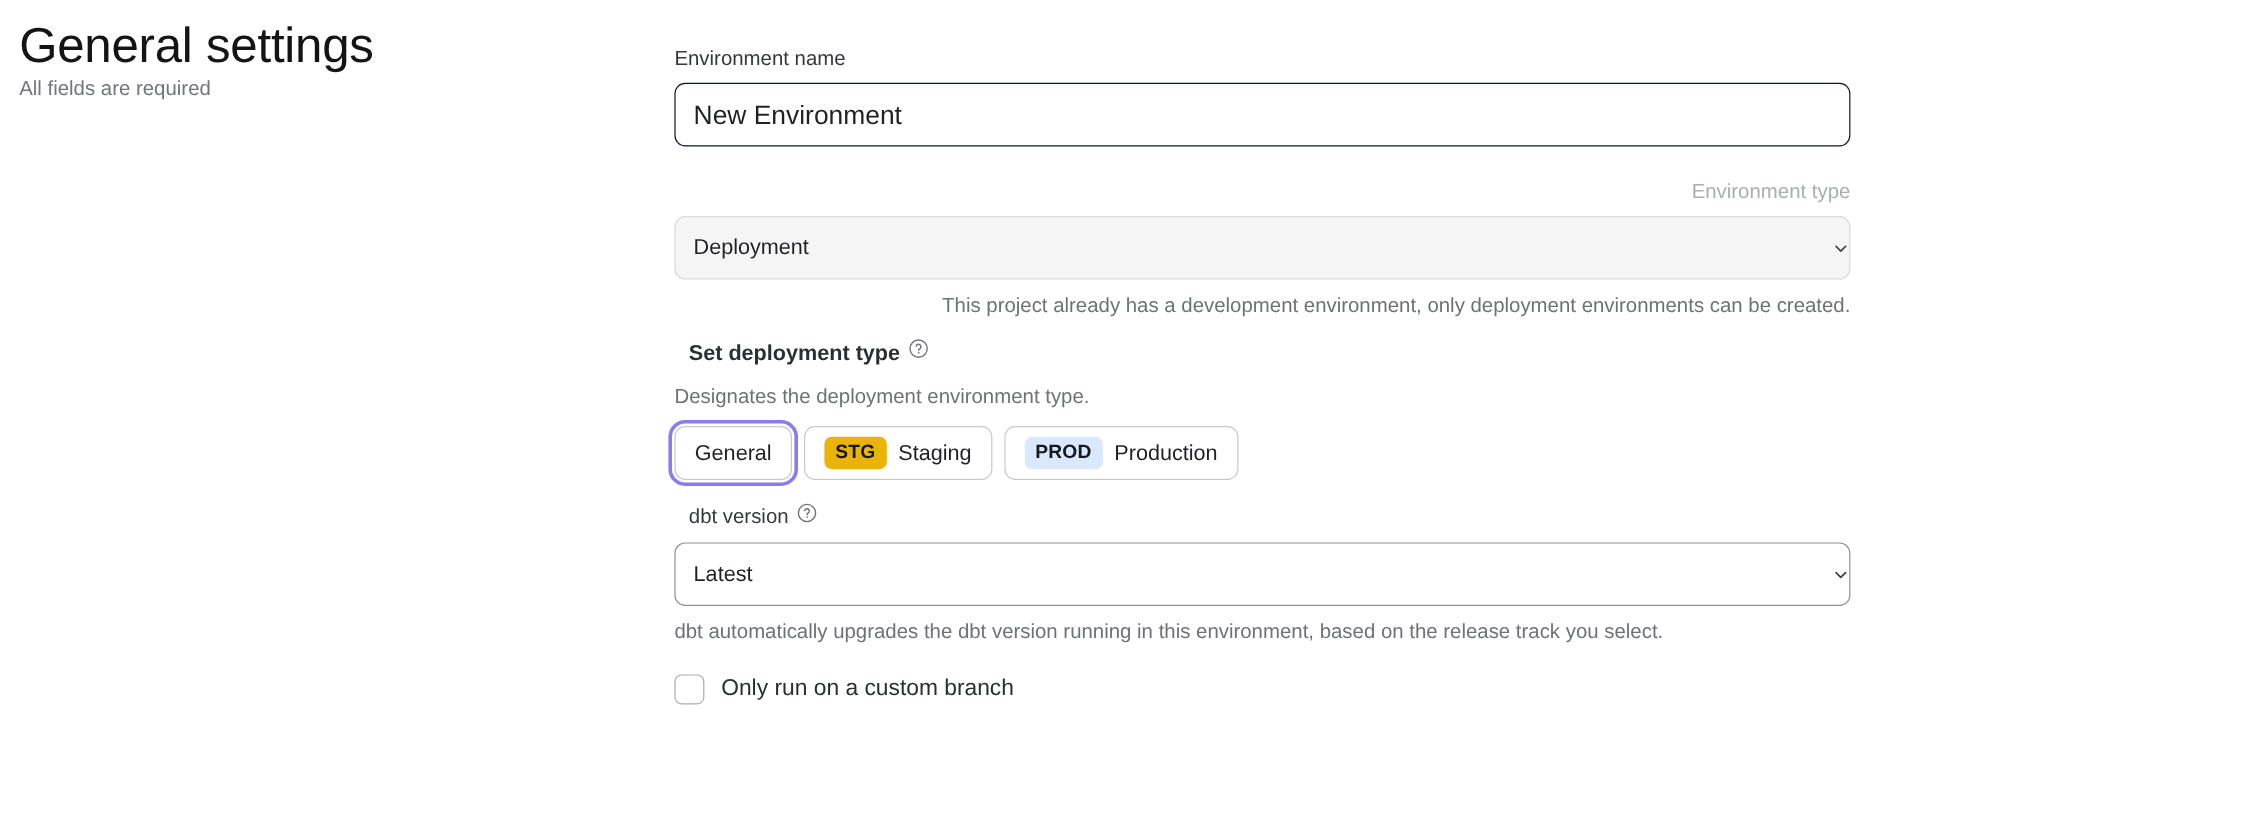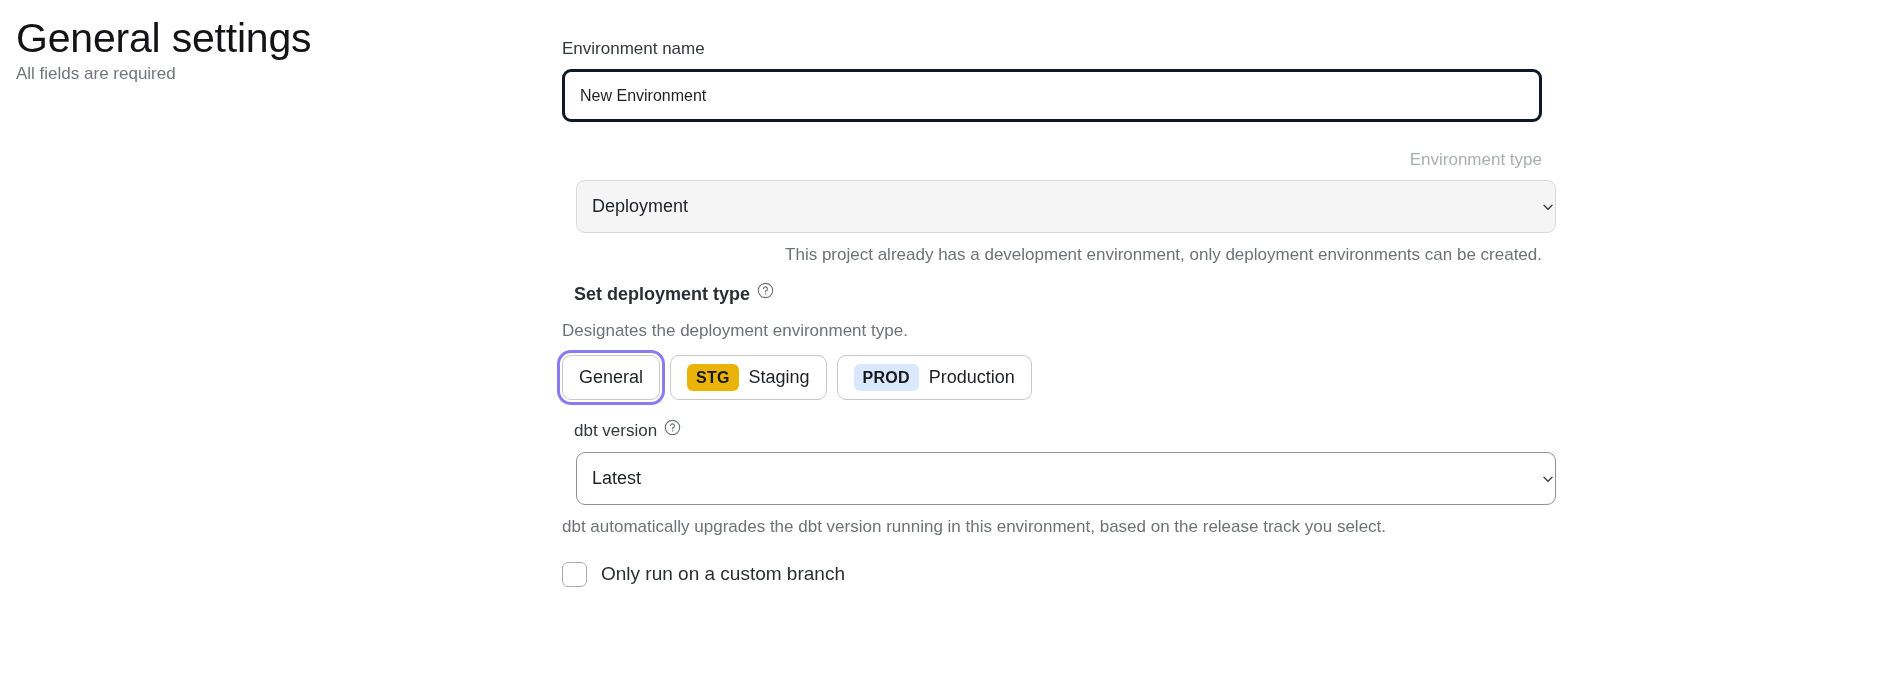--- a/index.html
+++ b/index.html
@@ -62,35 +62,34 @@
     display: block;
   }
   .field-label.disabled {
     color: #aaadb2;
   }
 
   .text-input {
     box-sizing: border-box;
     width: 980px;
     height: 53px;
-    border: 3px solid #0f172a;
+    border: 1px solid #0f172a;
     border-radius: 9px;
     background: #ffffff;
     font-family: "Liberation Sans", sans-serif;
-    font-size: 16px;
+    font-size: 22px;
     color: #1f2124;
     padding: 0 15px;
     display: flex;
     align-items: center;
   }
 
   .select-wrap {
     position: relative;
     width: 996px;
-    margin-left: 14px;
   }
   .select-box {
     box-sizing: border-box;
     width: 980px;
     height: 53px;
     border: 1px solid #d9dadd;
     border-radius: 9px;
     background: #f5f5f6;
     font-size: 18px;
     color: #1f2124;

